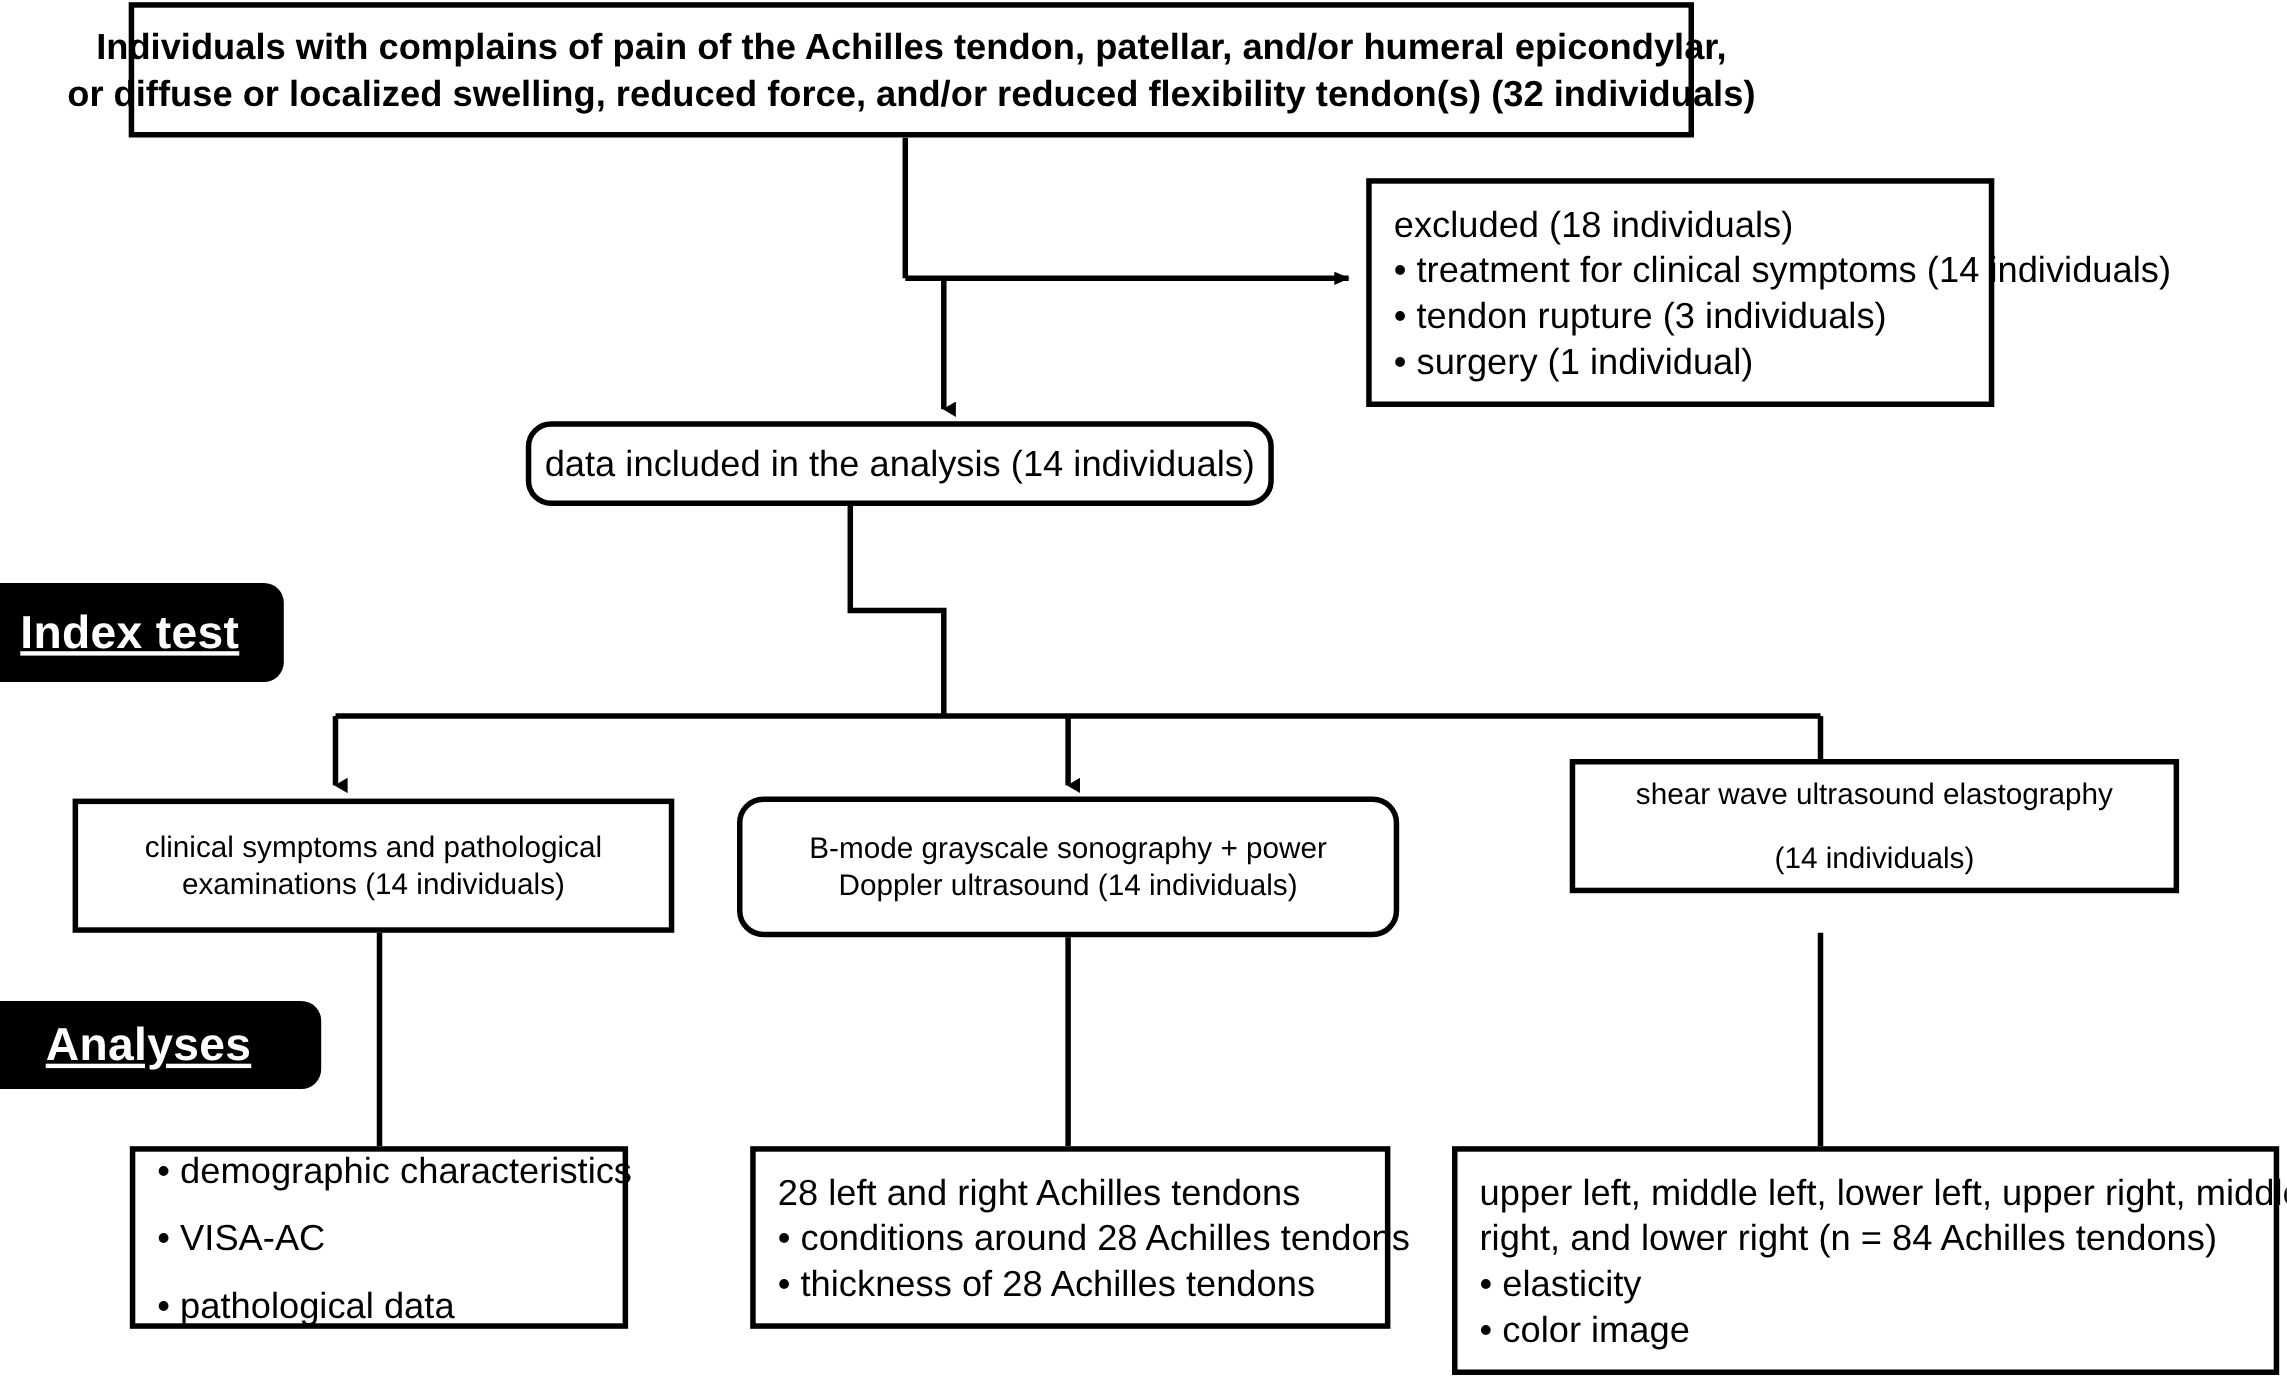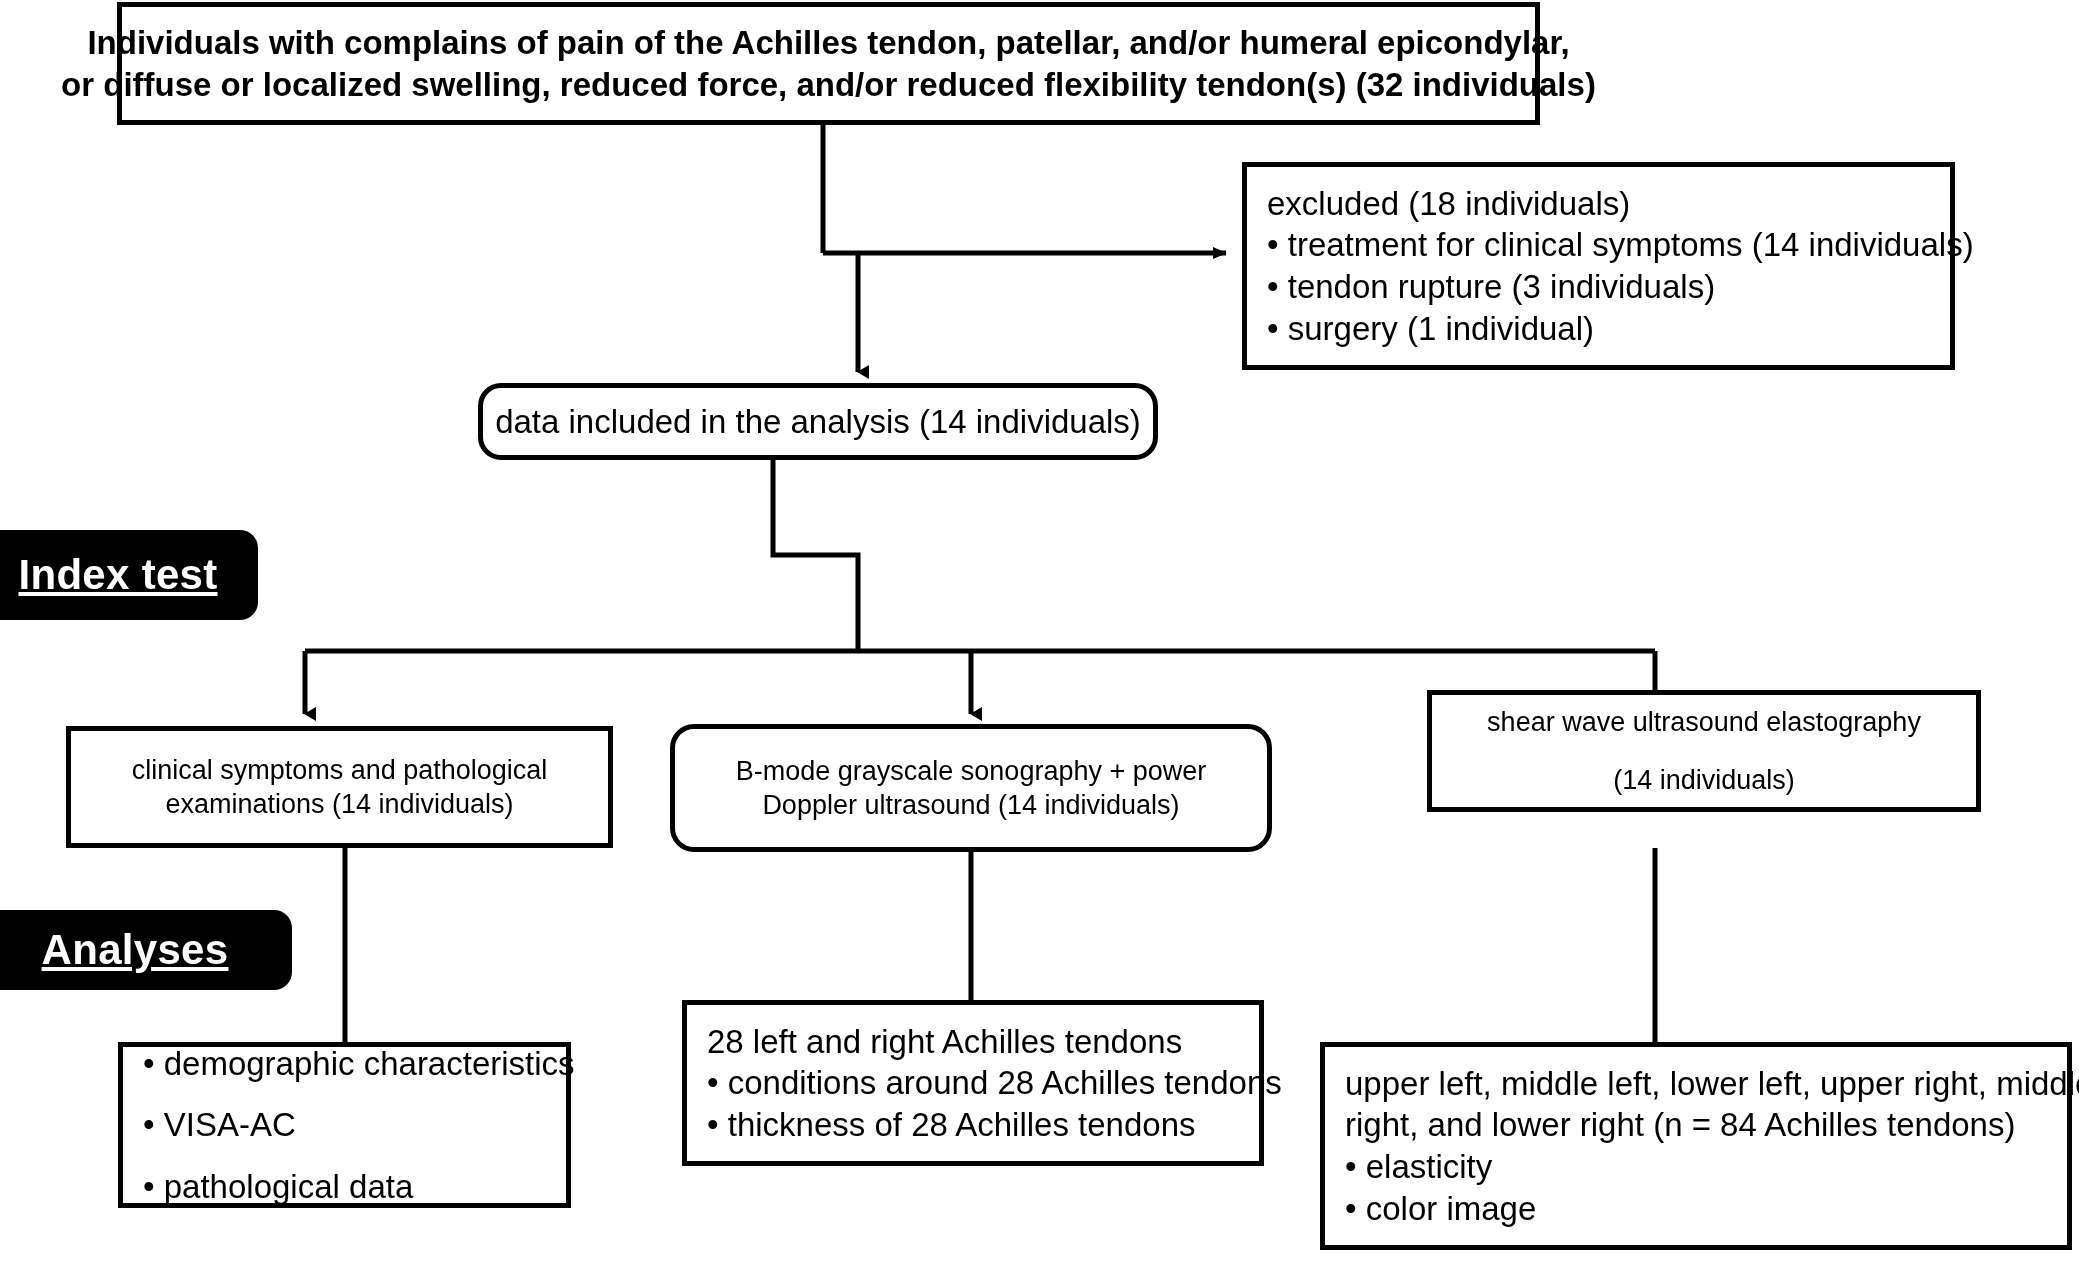--- a/index.html
+++ b/index.html
@@ -102,21 +102,21 @@
       <path d="M971,852 L971,1042"></path>
       <path d="M1655,848 L1655,1042"></path>
     </g>
   </svg>
 
   <div class="box center t-top" style="left:117px; top:2px; width:1423px; height:123px;">
     <span class="line">Individuals with complains of pain of the Achilles tendon, patellar, and/or humeral epicondylar,</span>
     <span class="line">or diffuse or localized swelling, reduced force, and/or reduced flexibility tendon(s) (32 individuals)</span>
   </div>
 
-  <div class="box left pad-l t-excluded" style="left:1242px; top:162px; width:713px; height:208px;">
+  <div class="box left pad-l t-excluded" style="left:1242px; top:162px; width:571px; height:208px;">
     <span class="line">excluded (18 individuals)</span>
     <span class="line">• treatment for clinical symptoms (14 individuals)</span>
     <span class="line">• tendon rupture (3 individuals)</span>
     <span class="line">• surgery (1 individual)</span>
   </div>
 
   <div class="box center t-included" style="left:478px; top:383px; width:680px; height:77px;">
     <span class="line">data included in the analysis (14 individuals)</span>
   </div>
 
@@ -142,21 +142,21 @@
   <div class="badge badge-analyses" style="left:-22px; top:910px; width:314px; height:80px;">
     <span>Analyses</span>
   </div>
 
   <div class="box left pad-l t-bottom" style="left:118px; top:1042px; width:453px; height:166px;gap:20px;">
     <span class="line">• demographic characteristics</span>
     <span class="line">• VISA-AC</span>
     <span class="line">• pathological data</span>
   </div>
 
-  <div class="box left pad-l t-bottom" style="left:682px; top:1000px; width:582px; height:166px;">
+  <div class="box left pad-l t-bottom" style="left:682px; top:1042px; width:582px; height:166px;">
     <span class="line">28 left and right Achilles tendons</span>
     <span class="line">• conditions around 28 Achilles tendons</span>
     <span class="line">• thickness of 28 Achilles tendons</span>
   </div>
 
   <div class="box left pad-l t-bottom" style="left:1320px; top:1042px; width:752px; height:208px;">
     <span class="line">upper left, middle left, lower left, upper right, middle</span>
     <span class="line">right, and lower right (n = 84 Achilles tendons)</span>
     <span class="line">• elasticity</span>
     <span class="line">• color image</span>

